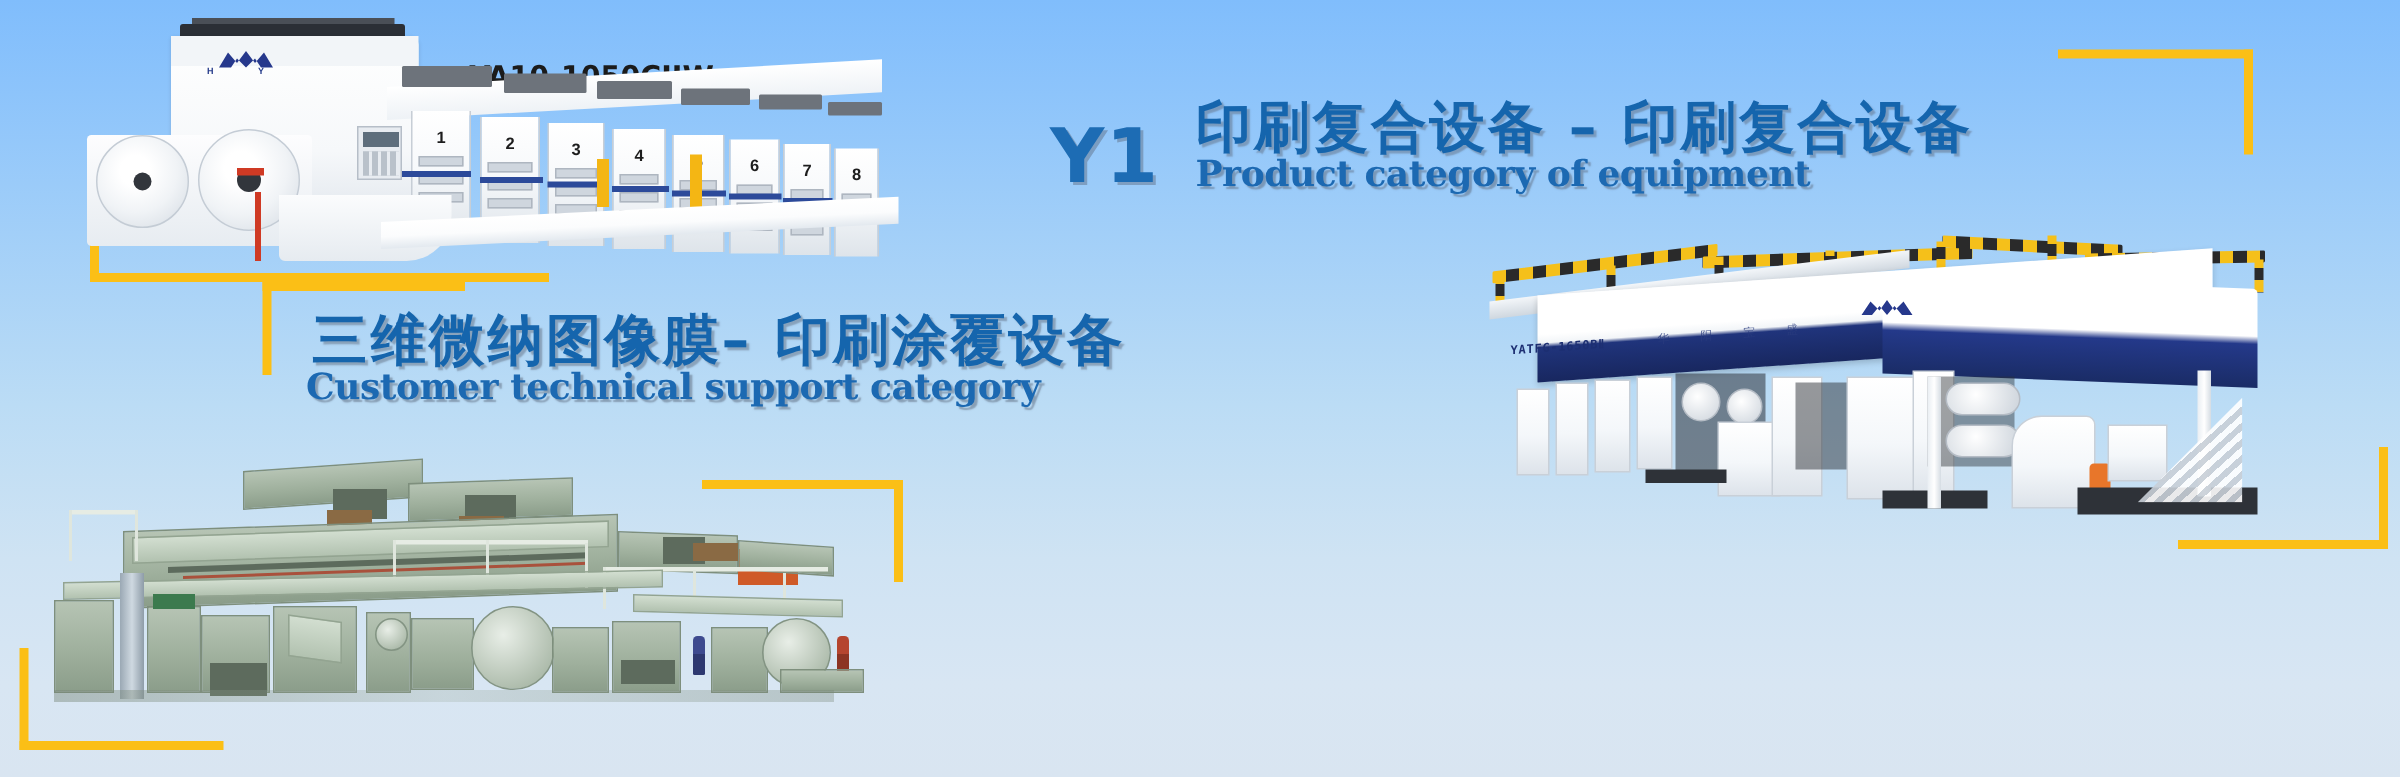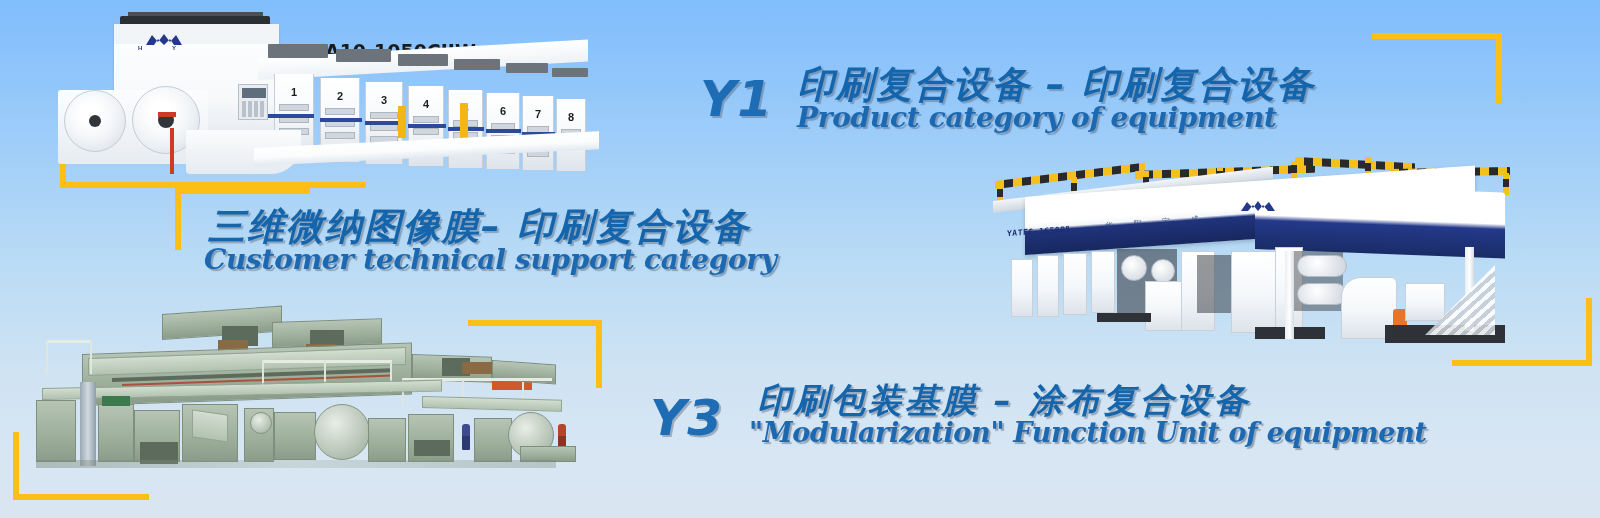--- a/index.html
+++ b/index.html
@@ -29,22 +29,21 @@
   
   .bracket {
     position: absolute;
     background: #fbbf16;
   }
 
   
   .txt-group {
     position: absolute;
     display: flex;
-    align-items: flex-start;
-    font-style: italic;
+    align-items: flex-end;
   }
   .ynum {
     font-family: "DejaVu Sans", "Liberation Sans", sans-serif;
     font-weight: bold;
     font-size: 50px;
     line-height: 1;
     color: #1d6cb4;
     letter-spacing: 1px;
     text-shadow: 2px 2px 0 rgba(90,105,125,0.45);
     white-space: nowrap;
@@ -59,21 +58,21 @@
     font-size: 37px;
     line-height: 1.05;
     color: #1565ad;
     letter-spacing: 2px;
     white-space: nowrap;
     text-shadow: 2px 2px 1px rgba(95,110,130,0.5);
   }
   .en {
     font-family: "DejaVu Serif", "Liberation Serif", serif;
     font-weight: bold;
-    font-size: 28px;
+    font-size: 24px;
     line-height: 1.1;
     color: #1c69b2;
     letter-spacing: -0.3px;
     white-space: nowrap;
     text-shadow: 2px 2px 1px rgba(95,110,130,0.55);
   }
 
   
   #group-y1 { left: 700px; top: 66px; }
   #group-y1 .ynum { margin-right: 24px; margin-top: 8px; }
@@ -547,26 +546,19 @@
   <div class="txt-group" id="group-y1">
     <span class="ynum">Y1</span>
     <span class="txt-lines">
       <span class="cn">印刷复合设备 – 印刷复合设备</span>
       <span class="en">Product category of equipment</span>
     </span>
   </div>
 
   <div class="txt-group" id="group-y2">
     <span class="txt-lines">
-      <span class="cn">三维微纳图像膜– 印刷复合设备</span>
+      <span class="cn">三维微纳图像膜– 印刷涂覆设备</span>
       <span class="en">Customer technical support category</span>
     </span>
   </div>
 
-  <div class="txt-group" id="group-y3">
-    <span class="ynum">Y3</span>
-    <span class="txt-lines">
-      <span class="cn">印刷包装基膜 – 涂布复合设备</span>
-      <span class="en">"Modularization" Function Unit of equipment</span>
-    </span>
-  </div>
 
 </div>
 
 </body></html>

